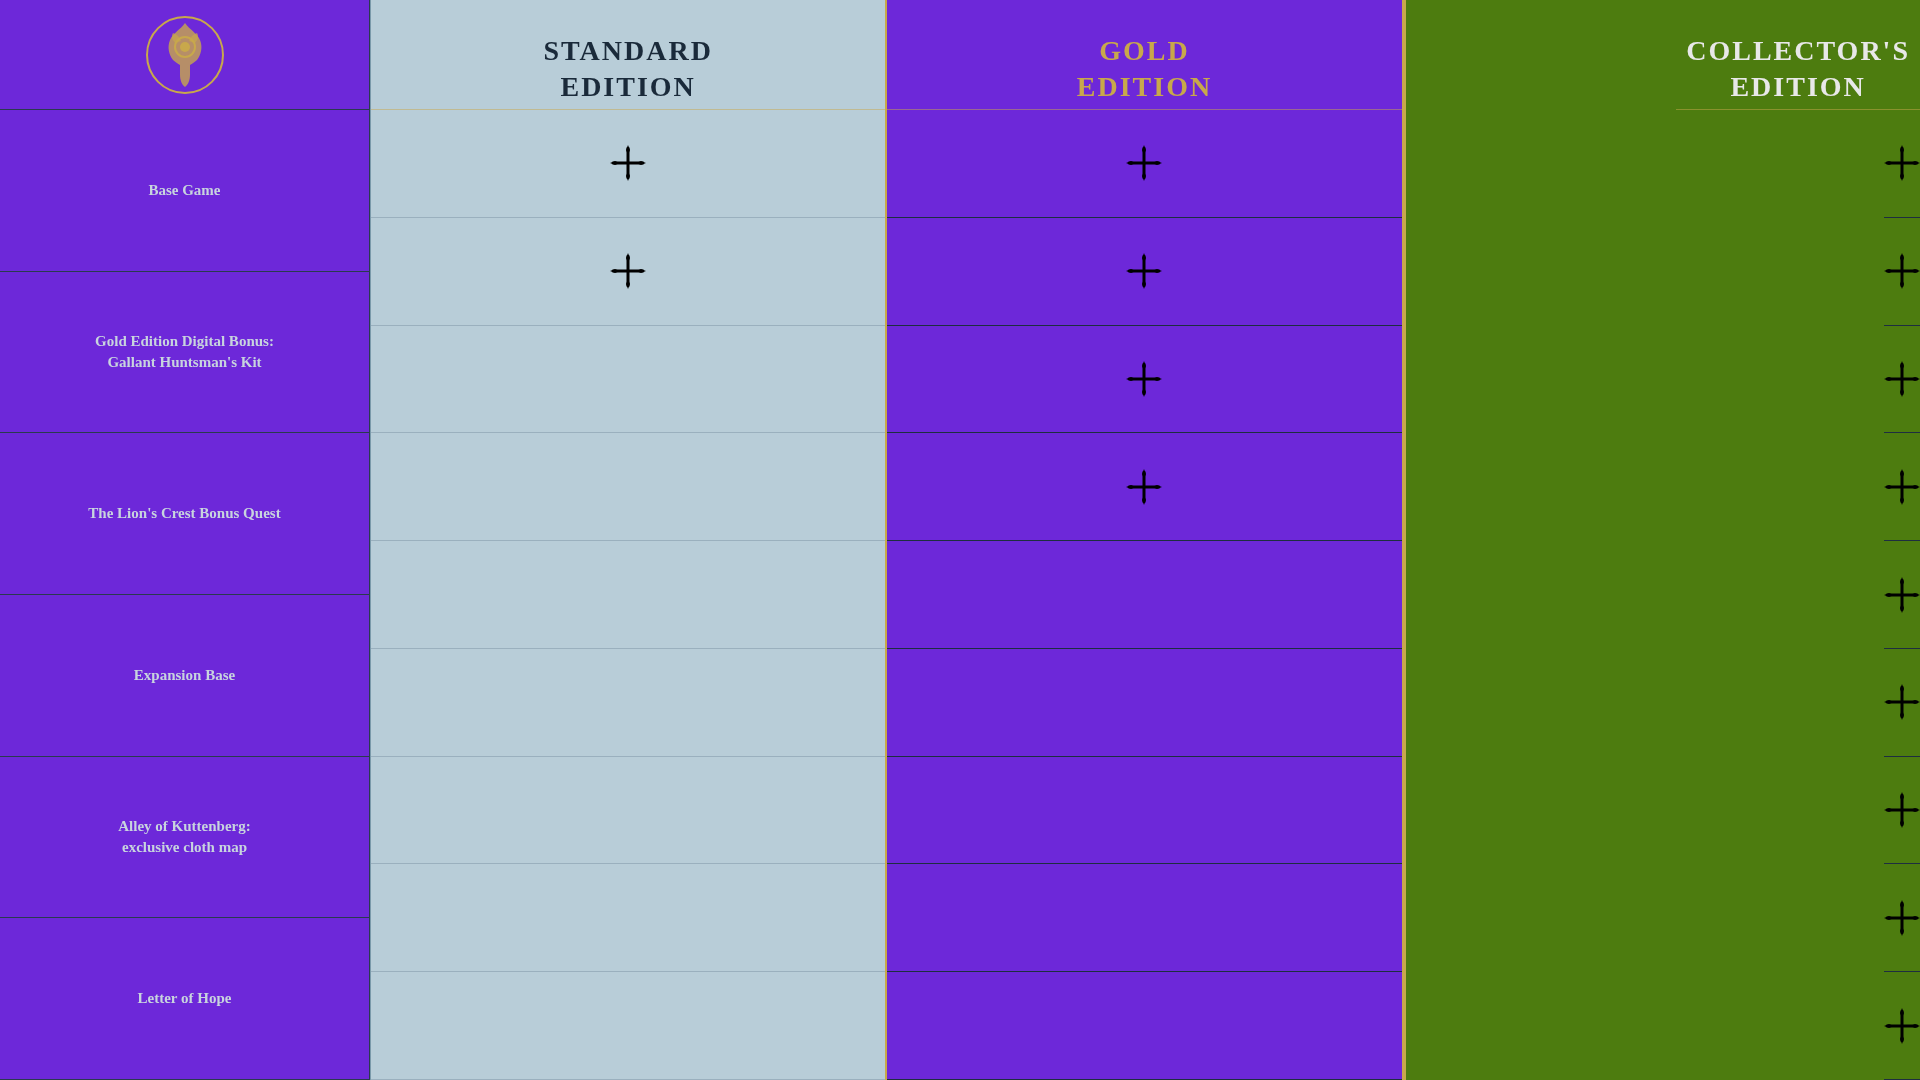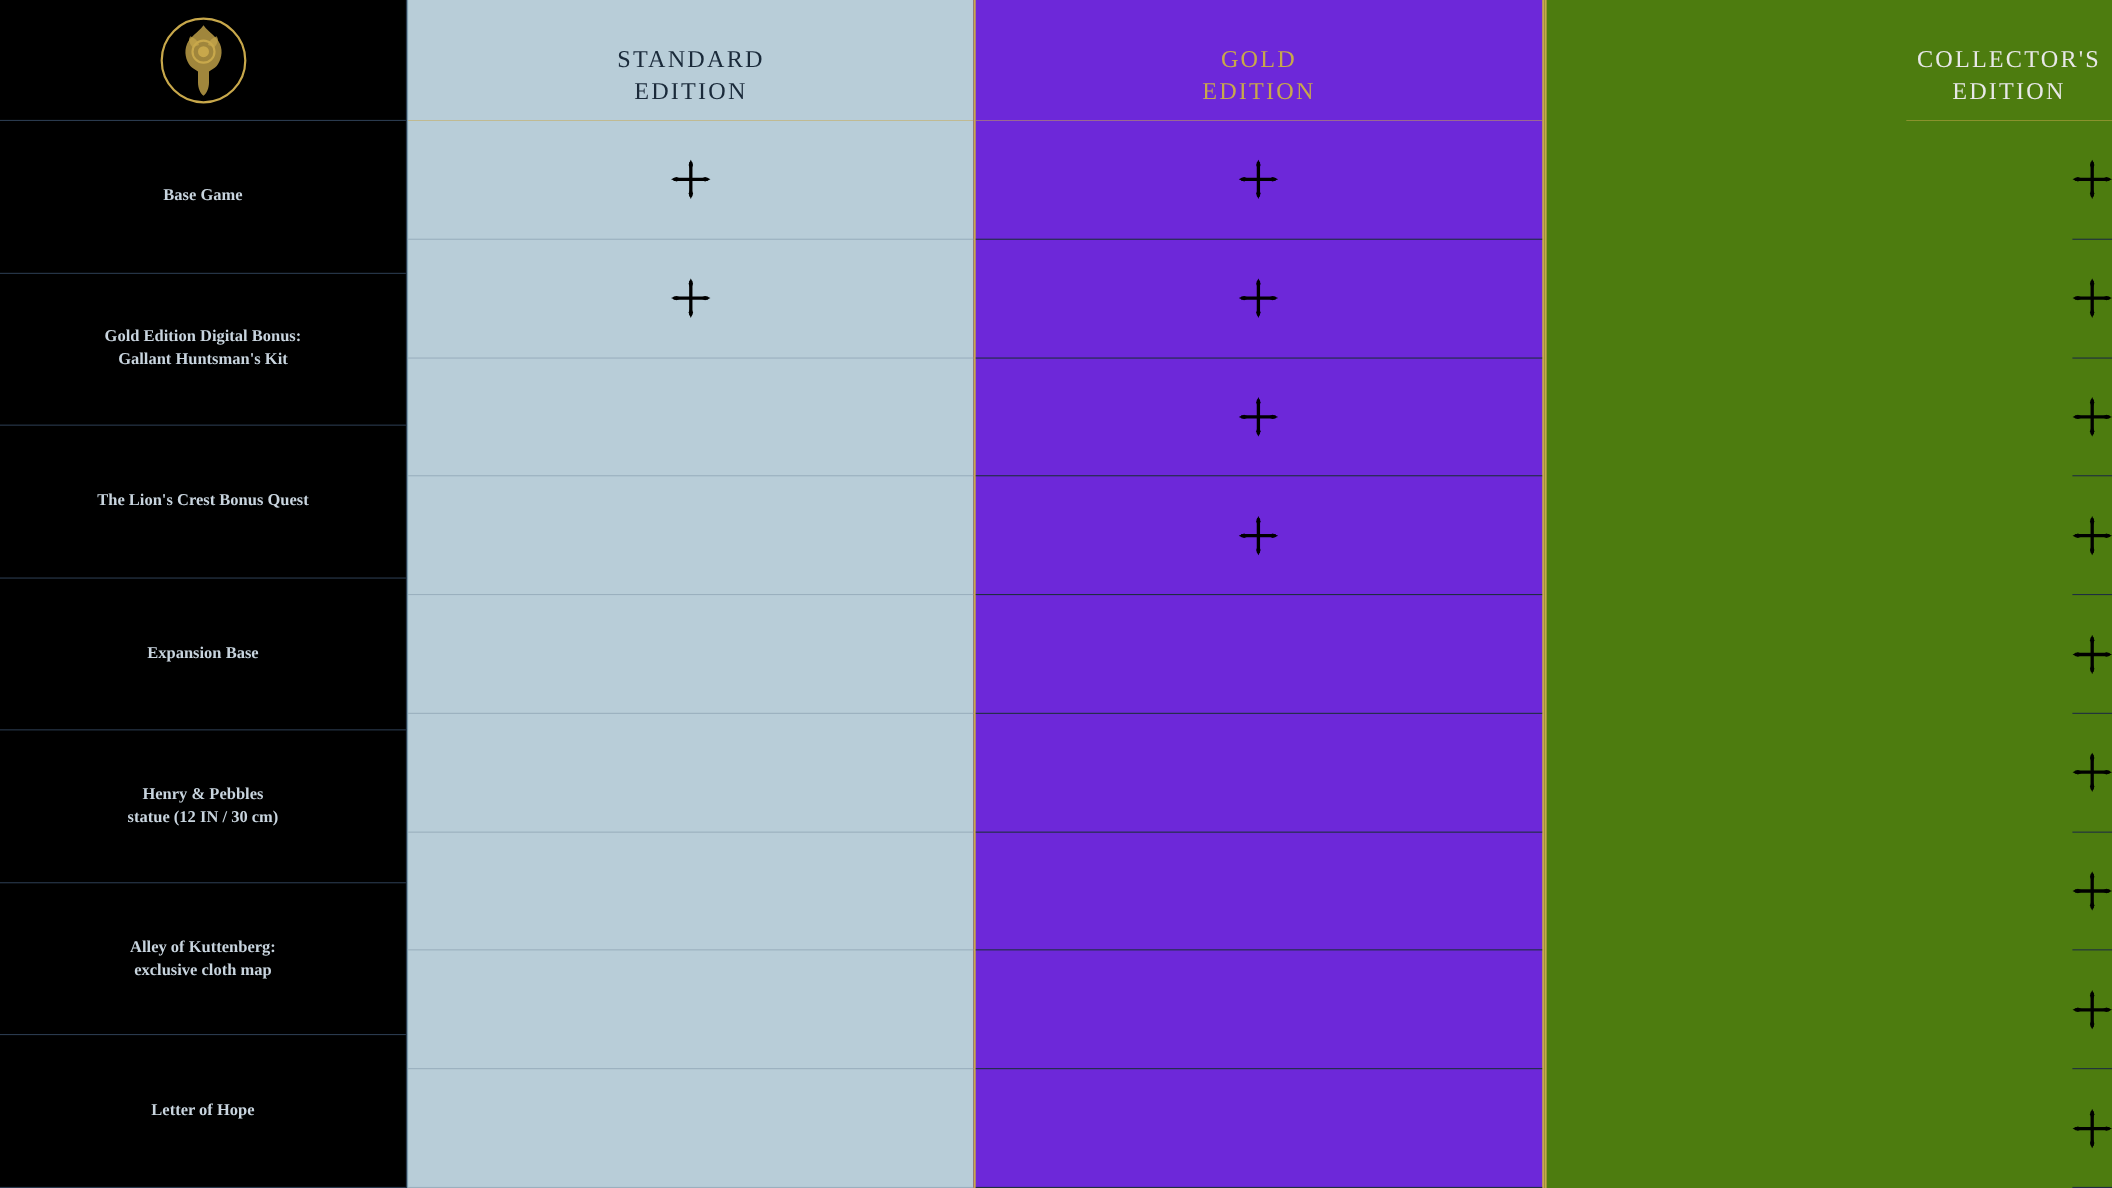--- a/index.html
+++ b/index.html
@@ -10,21 +10,21 @@
       overflow: hidden;
       background-color: #0d1c2e;
       font-family: 'Georgia', serif;
       display: flex;
       flex-direction: row;
     }
 
     .left-panel {
       width: 370px;
       min-width: 370px;
-      background: #000000;
+      background: #6d28d9;
       display: flex;
       flex-direction: column;
       align-items: center;
       border-right: 1px solid #2a3a4e;
     }
 
     .logo-area {
       width: 100%;
       height: 110px;
       display: flex;
@@ -93,22 +93,22 @@
       height: 110px;
       display: flex;
       align-items: center;
       justify-content: center;
       text-align: center;
       padding: 10px;
       border-bottom: 1px solid rgba(200,168,75,0.5);
     }
 
     .edition-title {
-      font-size: 22px;
-      font-weight: normal;
+      font-size: 28px;
+      font-weight: bold;
       letter-spacing: 2px;
       line-height: 1.3;
       text-transform: uppercase;
       margin-top: 29px;
     }
 
     .standard .edition-title {
       color: #1a2a3a;
     }
 
@@ -177,21 +177,20 @@
       <path d="M30 28 Q25 22 28 18 Q34 20 36 26Z" fill="#c8a84b" opacity="0.7"></path>
       <path d="M50 28 Q55 22 52 18 Q46 20 44 26Z" fill="#c8a84b" opacity="0.7"></path>
       <circle cx="40" cy="32" r="5" fill="#c8a84b"></circle>
     </svg>
   </div>
   <div class="feature-rows" id="feature-rows-container">
   <div class="feature-row">Base Game</div>
       <div class="feature-row">Gold Edition Digital Bonus:<br>Gallant Huntsman's Kit</div>
       <div class="feature-row">The Lion's Crest Bonus Quest</div>
       <div class="feature-row">Expansion Base</div>
-      <div class="feature-row">Henry &amp; Pebbles<br>statue (12 IN / 30 cm)</div>
       <div class="feature-row">Alley of Kuttenberg:<br>exclusive cloth map</div>
       <div class="feature-row">Letter of Hope</div>
     </div>
 </div>
 
 <div class="editions-area" id="editions-area-container">
 <div class="edition-column standard">
       <div class="edition-header">
         <div class="edition-title">STANDARD<br>EDITION</div>
       </div>

